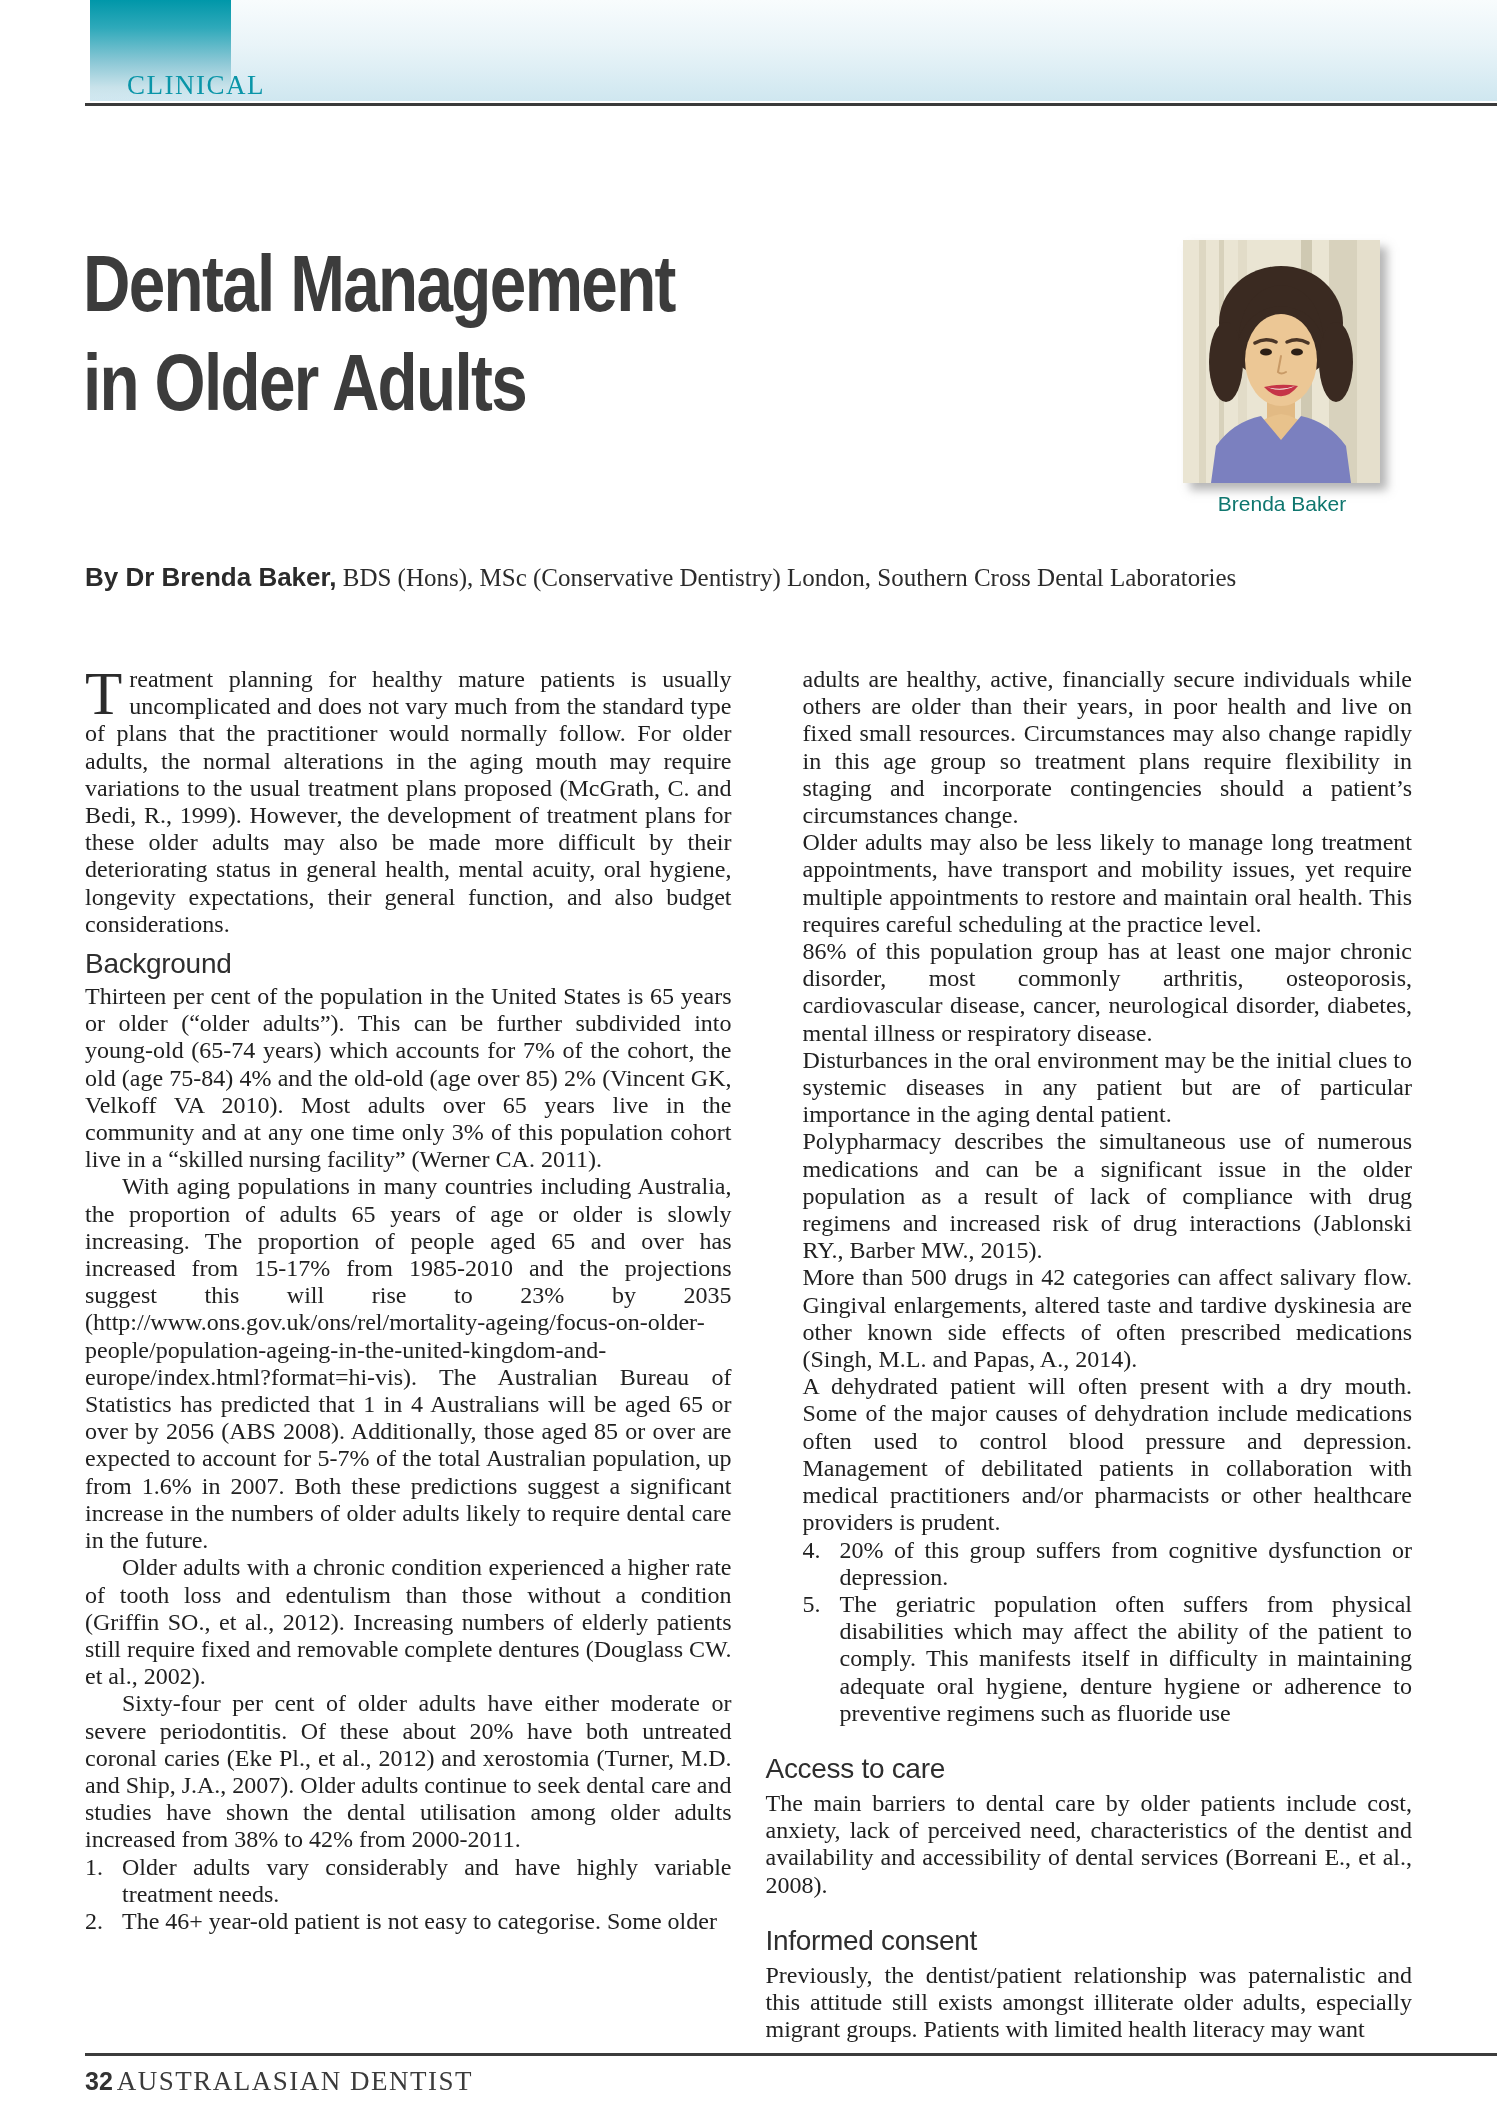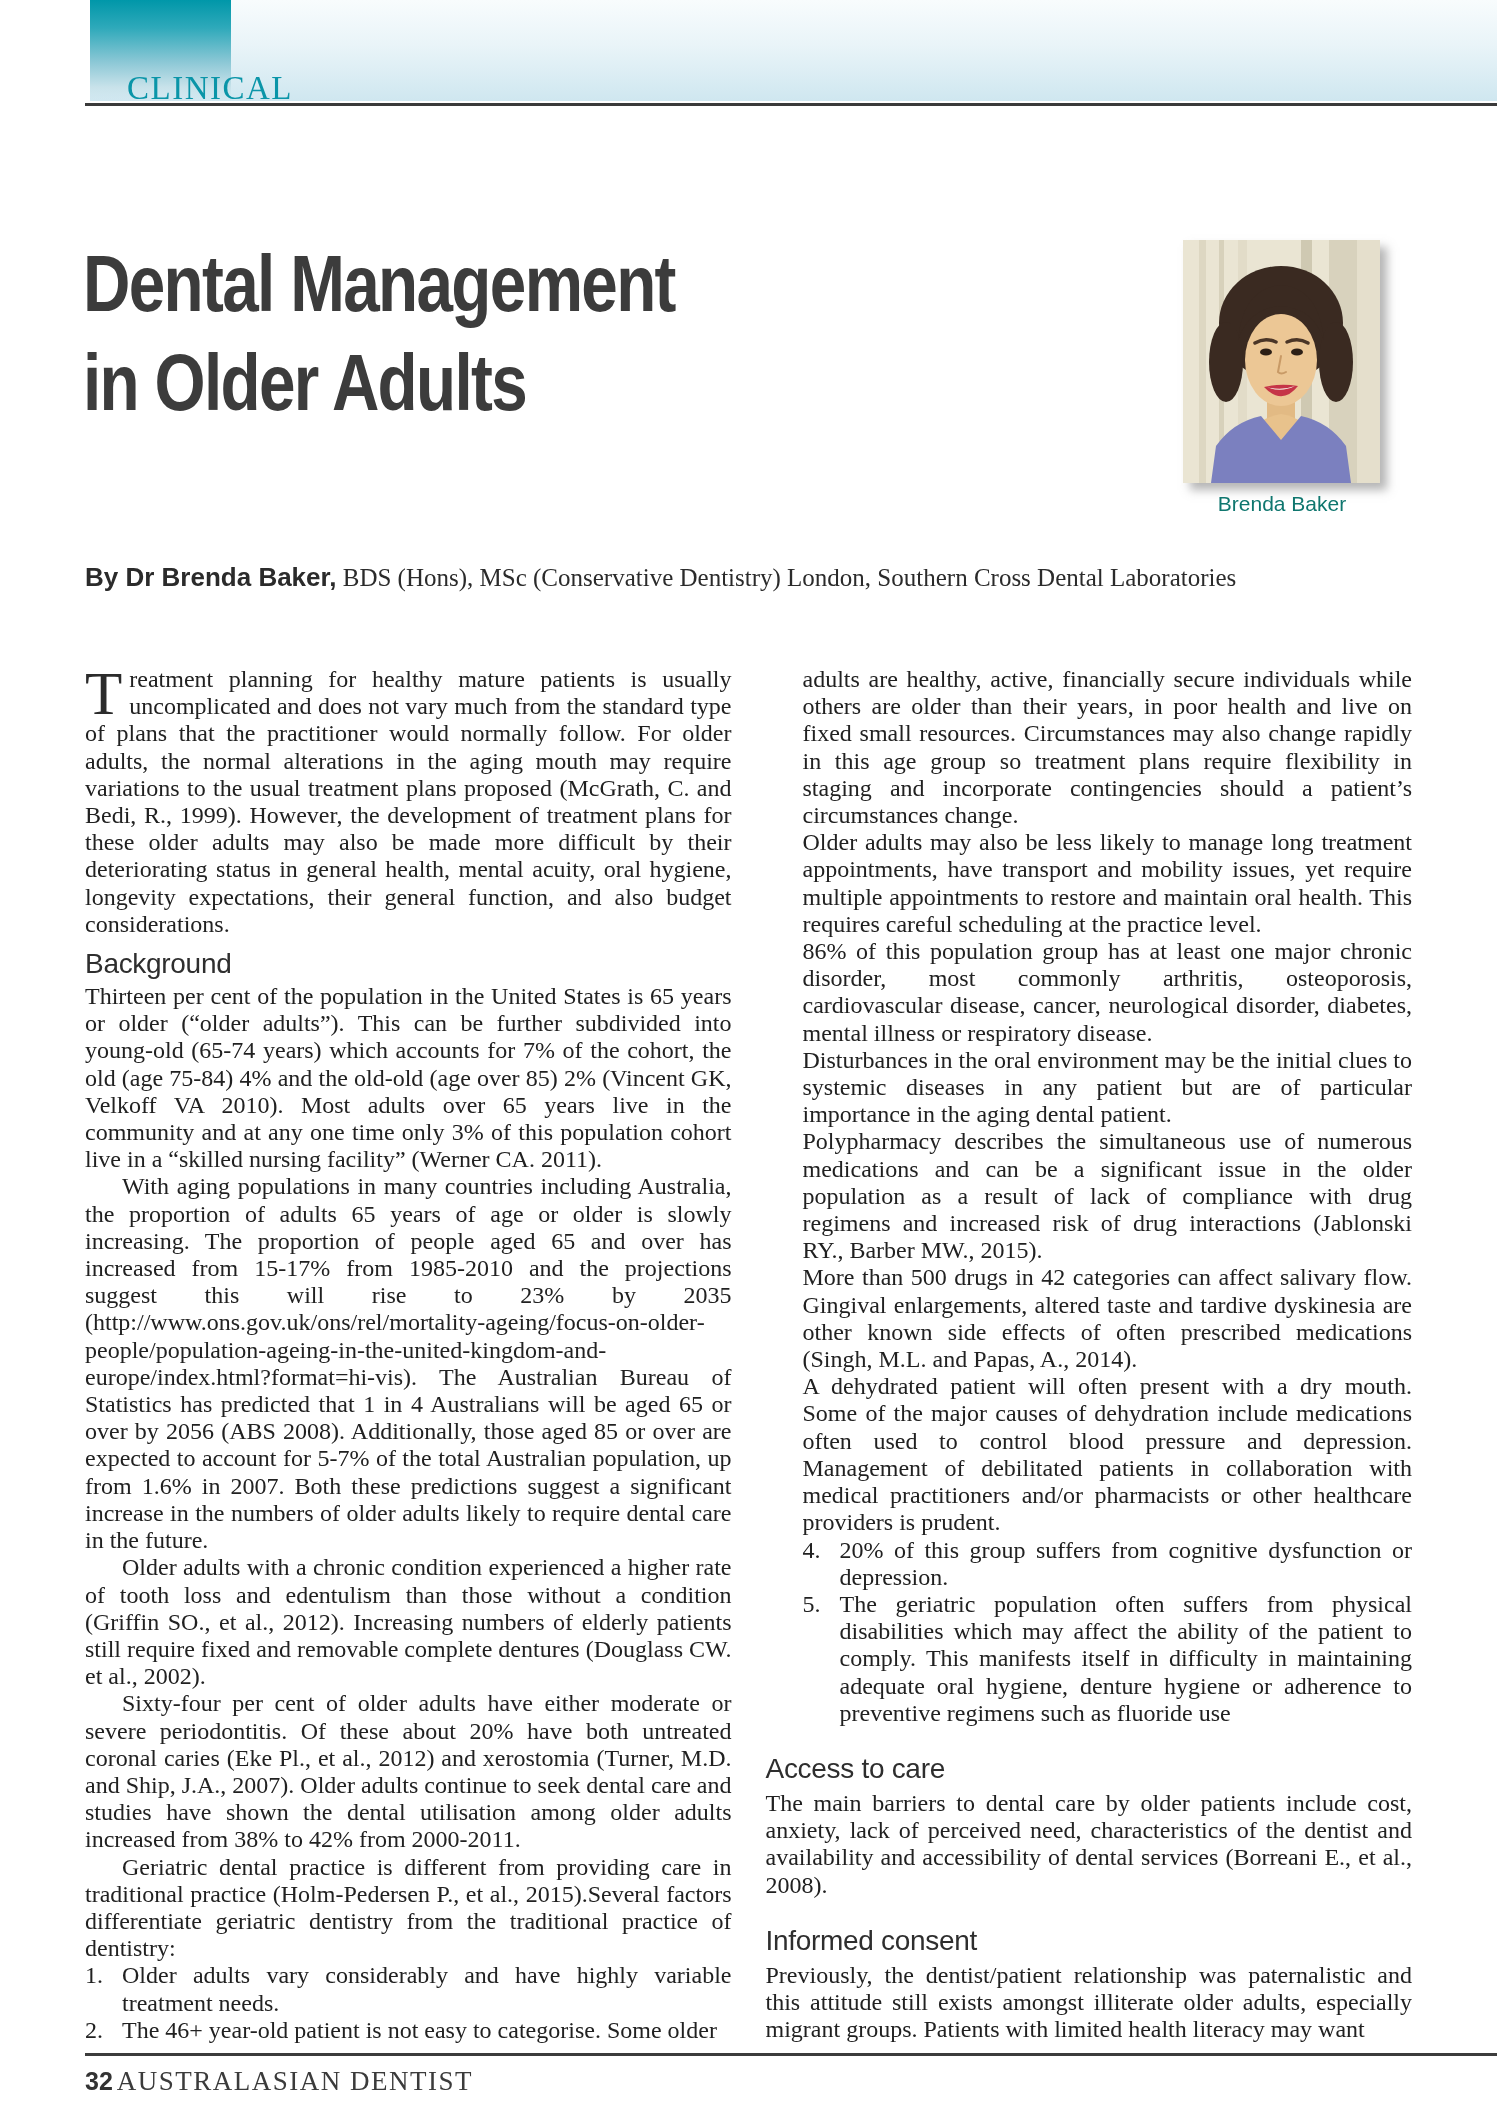--- a/index.html
+++ b/index.html
@@ -14,21 +14,21 @@
   .hdr-band {
     position:absolute; left:90px; top:0; width:1407px; height:101px;
     background:linear-gradient(180deg,#f8fcfd 0%, #e9f4f8 45%, #cfe7f0 100%);
   }
   .hdr-block {
     position:absolute; left:90px; top:0; width:141px; height:99px;
     background:linear-gradient(180deg,#0097a9 0%, #2ea9ba 28%, #8ac7d5 62%, #c8e2ea 88%, rgba(200,226,234,0) 100%);
   }
   .kicker {
     position:absolute; left:127px; top:70px;
-    font-family:"Liberation Serif", serif; font-size:33px; letter-spacing:1.5px;
+    font-family:"Liberation Serif", serif; font-size:27px; letter-spacing:1.5px;
     color:#0a95a8;
   }
   .hdr-rule { position:absolute; left:85px; top:103px; width:1412px; height:3px; background:#3a3a3a; }
 
   
   .title {
     position:absolute; left:83px; top:234px;
     font-family:"Liberation Sans", sans-serif; font-weight:700;
     font-size:80px; line-height:99px; letter-spacing:-2px; color:#3c3c3c;
     transform:scaleX(0.82); transform-origin:left top; white-space:nowrap;
@@ -126,21 +126,20 @@
   <div class="cols">
 
     <div class="col">
       <p><span class="dropcap">T</span><span>reatment planning for healthy mature patients is usually uncomplicated and does not vary much from the standard type of plans that the practitioner would normally follow. For older adults, the normal alterations in the aging mouth may require variations to the usual treatment plans proposed (McGrath, C. and Bedi, R., 1999). However, the development of treatment plans for these older adults may also be made more difficult by their deteriorating status in general health, mental acuity, oral hygiene, longevity expectations, their general function, and also budget considerations.</span></p>
 
       <h3 class="subhead">Background</h3>
       <p>Thirteen per cent of the population in the United States is 65 years or older (“older adults”). This can be further subdivided into young-old (65-74 years) which accounts for 7% of the cohort, the old (age 75-84) 4% and the old-old (age over 85) 2% (Vincent GK, Velkoff VA 2010). Most adults over 65 years live in the community and at any one time only 3% of this population cohort live in a “skilled nursing facility” (Werner CA. 2011).</p>
       <p class="ind">With aging populations in many countries including Australia, the proportion of adults 65 years of age or older is slowly increasing. The proportion of people aged 65 and over has increased from 15-17% from 1985-2010 and the projections suggest this will rise to 23% by 2035 (http://www.ons.gov.uk/ons/rel/mortality-ageing/focus-on-older-people/population-ageing-in-the-united-kingdom-and-europe/index.html?format=hi-vis). The Australian Bureau of Statistics has predicted that 1 in 4 Australians will be aged 65 or over by 2056 (ABS 2008). Additionally, those aged 85 or over are expected to account for 5-7% of the total Australian population, up from 1.6% in 2007. Both these predictions suggest a significant increase in the numbers of older adults likely to require dental care in the future.</p>
       <p class="ind">Older adults with a chronic condition experienced a higher rate of tooth loss and edentulism than those without a condition (Griffin SO., et al., 2012). Increasing numbers of elderly patients still require fixed and removable complete dentures (Douglass CW. et al., 2002).</p>
       <p class="ind">Sixty-four per cent of older adults have either moderate or severe periodontitis. Of these about 20% have both untreated coronal caries (Eke Pl., et al., 2012) and xerostomia (Turner, M.D. and Ship, J.A., 2007). Older adults continue to seek dental care and studies have shown the dental utilisation among older adults increased from 38% to 42% from 2000-2011.</p>
-      <p class="ind">Geriatric dental practice is different from providing care in traditional practice (Holm-Pedersen P., et al., 2015).Several factors differentiate geriatric dentistry from the traditional practice of dentistry:</p>
 
       <p class="li"><span class="num">1.</span><span>Older adults vary considerably and have highly variable treatment needs.</span></p>
       <p class="li"><span class="num">2.</span><span>The 46+ year-old patient is not easy to categorise. Some older</span></p>
     </div>
 
     <div class="col">
       <div class="listwrap">
         <p>adults are healthy, active, financially secure individuals while others are older than their years, in poor health and live on fixed small resources. Circumstances may also change rapidly in this age group so treatment plans require flexibility in staging and incorporate contingencies should a patient’s circumstances change.</p>
         <p>Older adults may also be less likely to manage long treatment appointments, have transport and mobility issues, yet require multiple appointments to restore and maintain oral health. This requires careful scheduling at the practice level.</p>
         <p>86% of this population group has at least one major chronic disorder, most commonly arthritis, osteoporosis, cardiovascular disease, cancer, neurological disorder, diabetes, mental illness or respiratory disease.</p>

